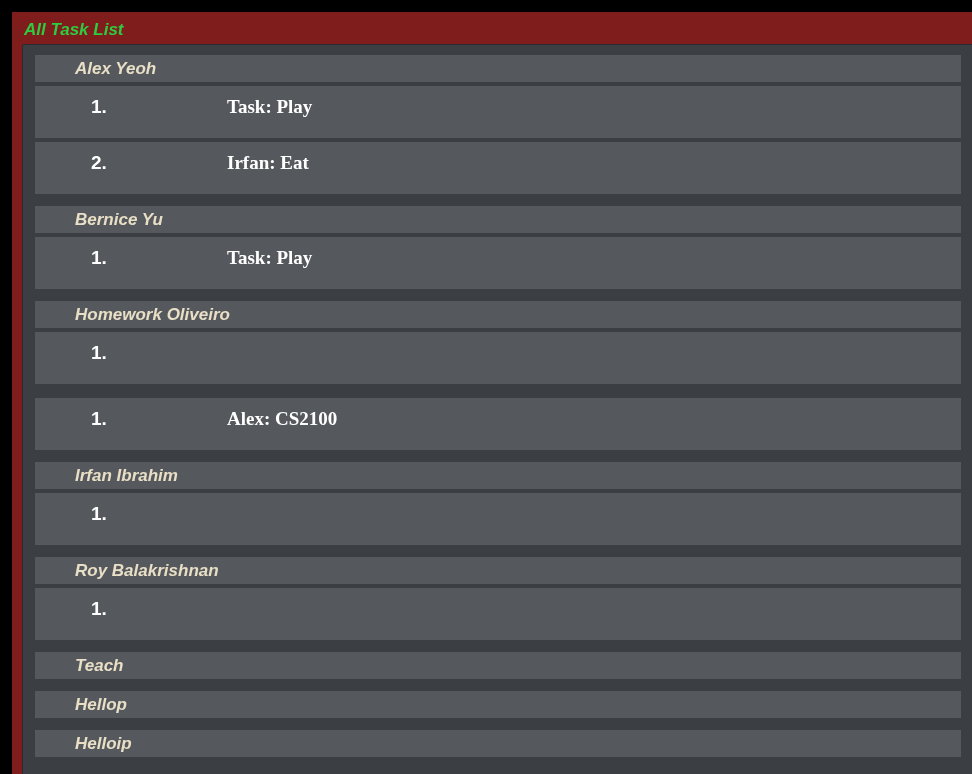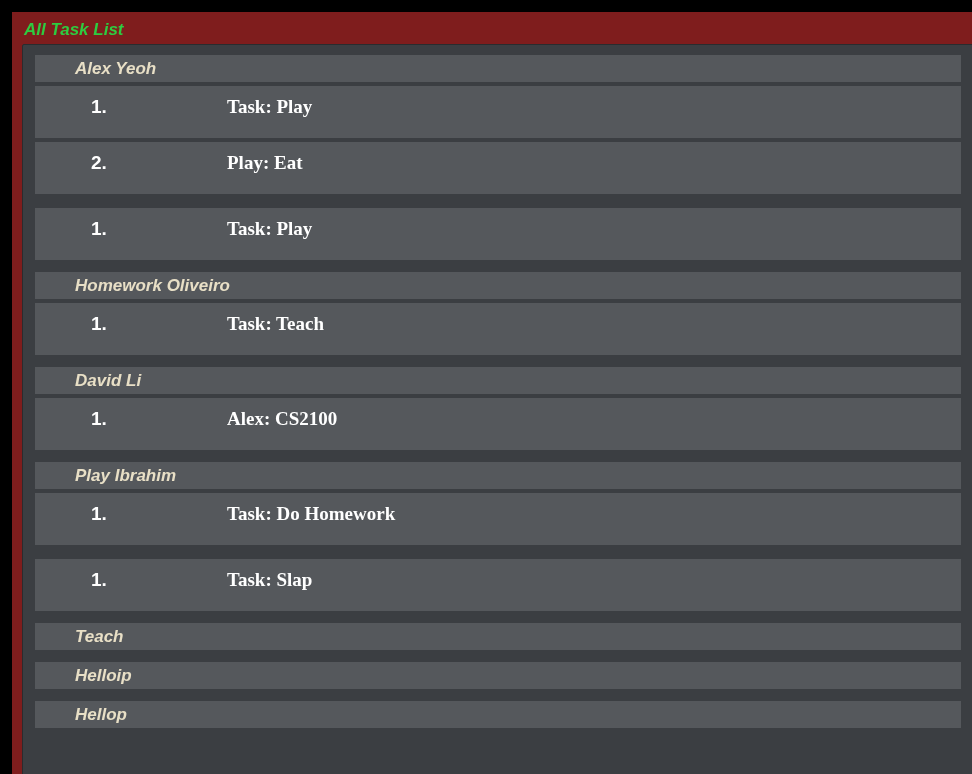--- a/index.html
+++ b/index.html
@@ -98,72 +98,72 @@
         <div class="group">
           <div class="header-row">
             <span>Alex Yeoh</span>
           </div>
           <div class="task-row">
             <div class="task-num">1.</div>
             <div class="task-text">Task: Play</div>
           </div>
           <div class="task-row">
             <div class="task-num">2.</div>
-            <div class="task-text">Play: Eat</div>
+            <div class="task-text">Irfan: Eat</div>
           </div>
         </div>
         <div class="group">
+          <div class="header-row">
+            <span>Bernice Yu</span>
+          </div>
           <div class="task-row">
             <div class="task-num">1.</div>
             <div class="task-text">Task: Play</div>
           </div>
         </div>
         <div class="group">
           <div class="header-row">
             <span>Homework Oliveiro</span>
           </div>
           <div class="task-row">
             <div class="task-num">1.</div>
-            <div class="task-text">Task: Teach</div>
           </div>
         </div>
         <div class="group">
-          <div class="header-row">
-            <span>David Li</span>
-          </div>
           <div class="task-row">
             <div class="task-num">1.</div>
             <div class="task-text">Alex: CS2100</div>
           </div>
         </div>
         <div class="group">
           <div class="header-row">
-            <span>Play Ibrahim</span>
+            <span>Irfan Ibrahim</span>
           </div>
           <div class="task-row">
             <div class="task-num">1.</div>
-            <div class="task-text">Task: Do Homework</div>
           </div>
         </div>
         <div class="group">
+          <div class="header-row">
+            <span>Roy Balakrishnan</span>
+          </div>
           <div class="task-row">
             <div class="task-num">1.</div>
-            <div class="task-text">Task: Slap</div>
           </div>
         </div>
         <div class="group">
           <div class="header-row">
             <span>Teach</span>
           </div>
         </div>
         <div class="group">
           <div class="header-row">
-            <span>Helloip</span>
+            <span>Hellop</span>
           </div>
         </div>
         <div class="group">
           <div class="header-row">
-            <span>Hellop</span>
+            <span>Helloip</span>
           </div>
         </div>
       </div>
   </div>
 </div>
 
 </body></html>

